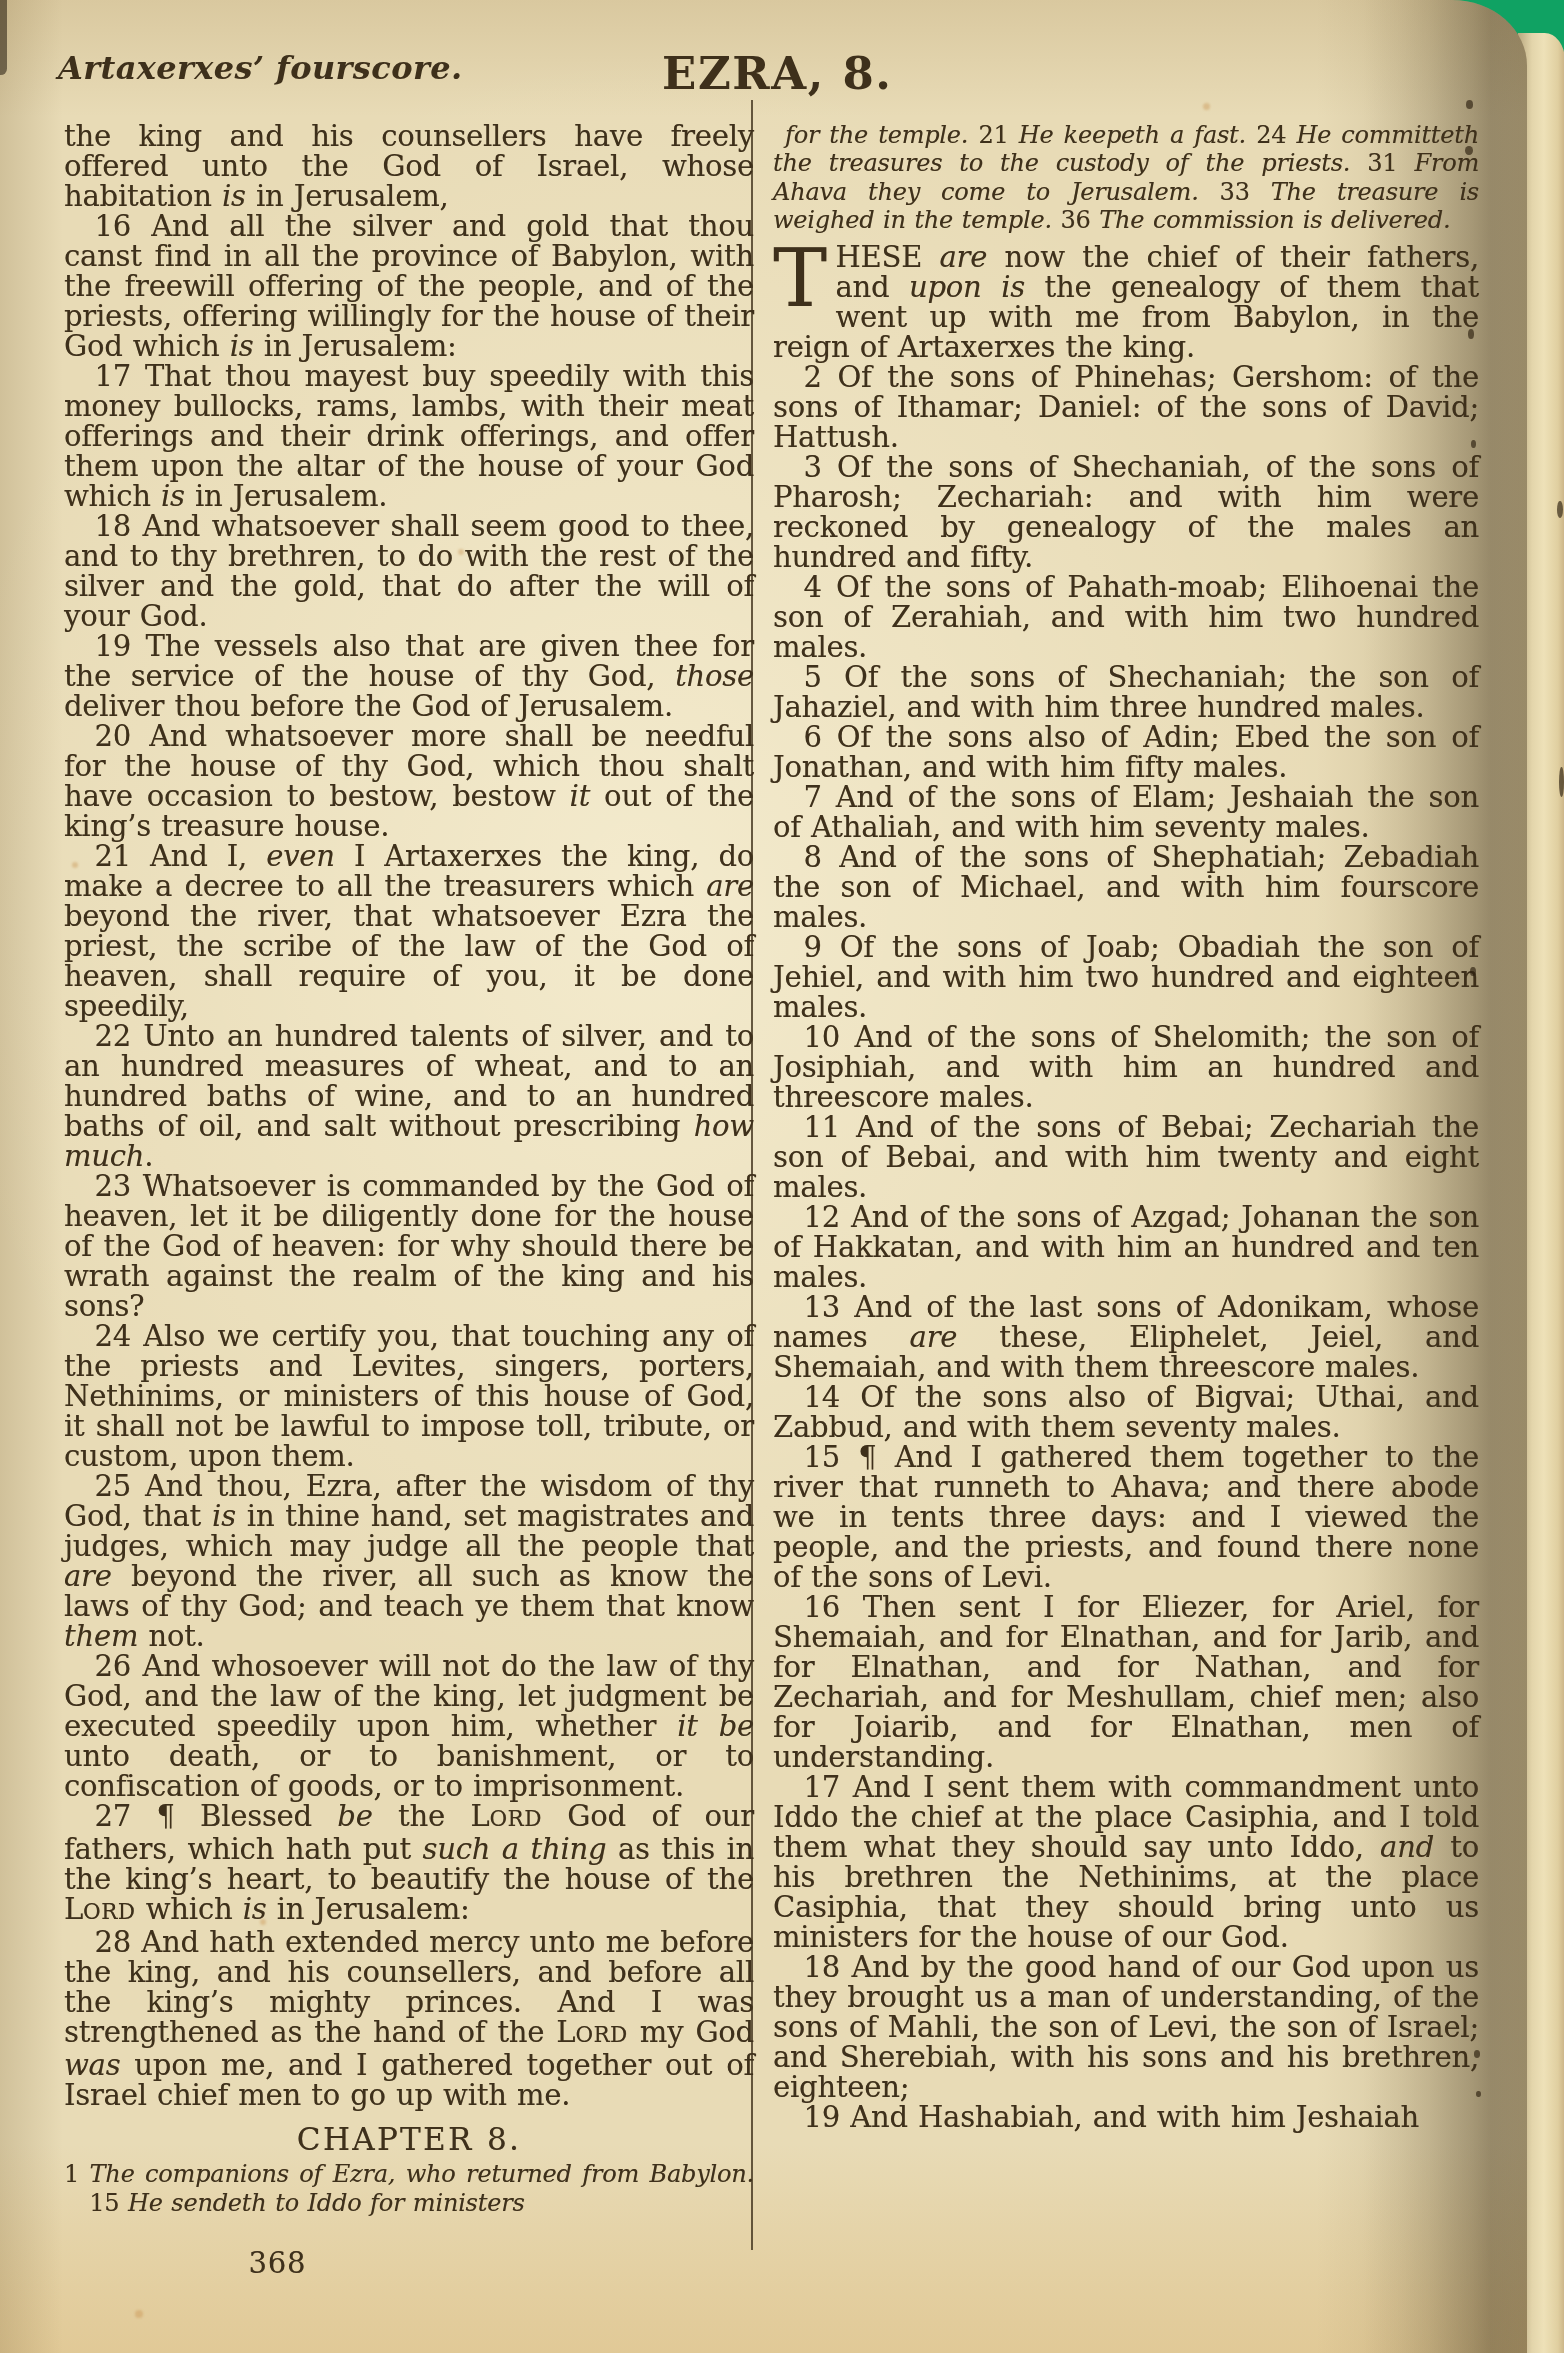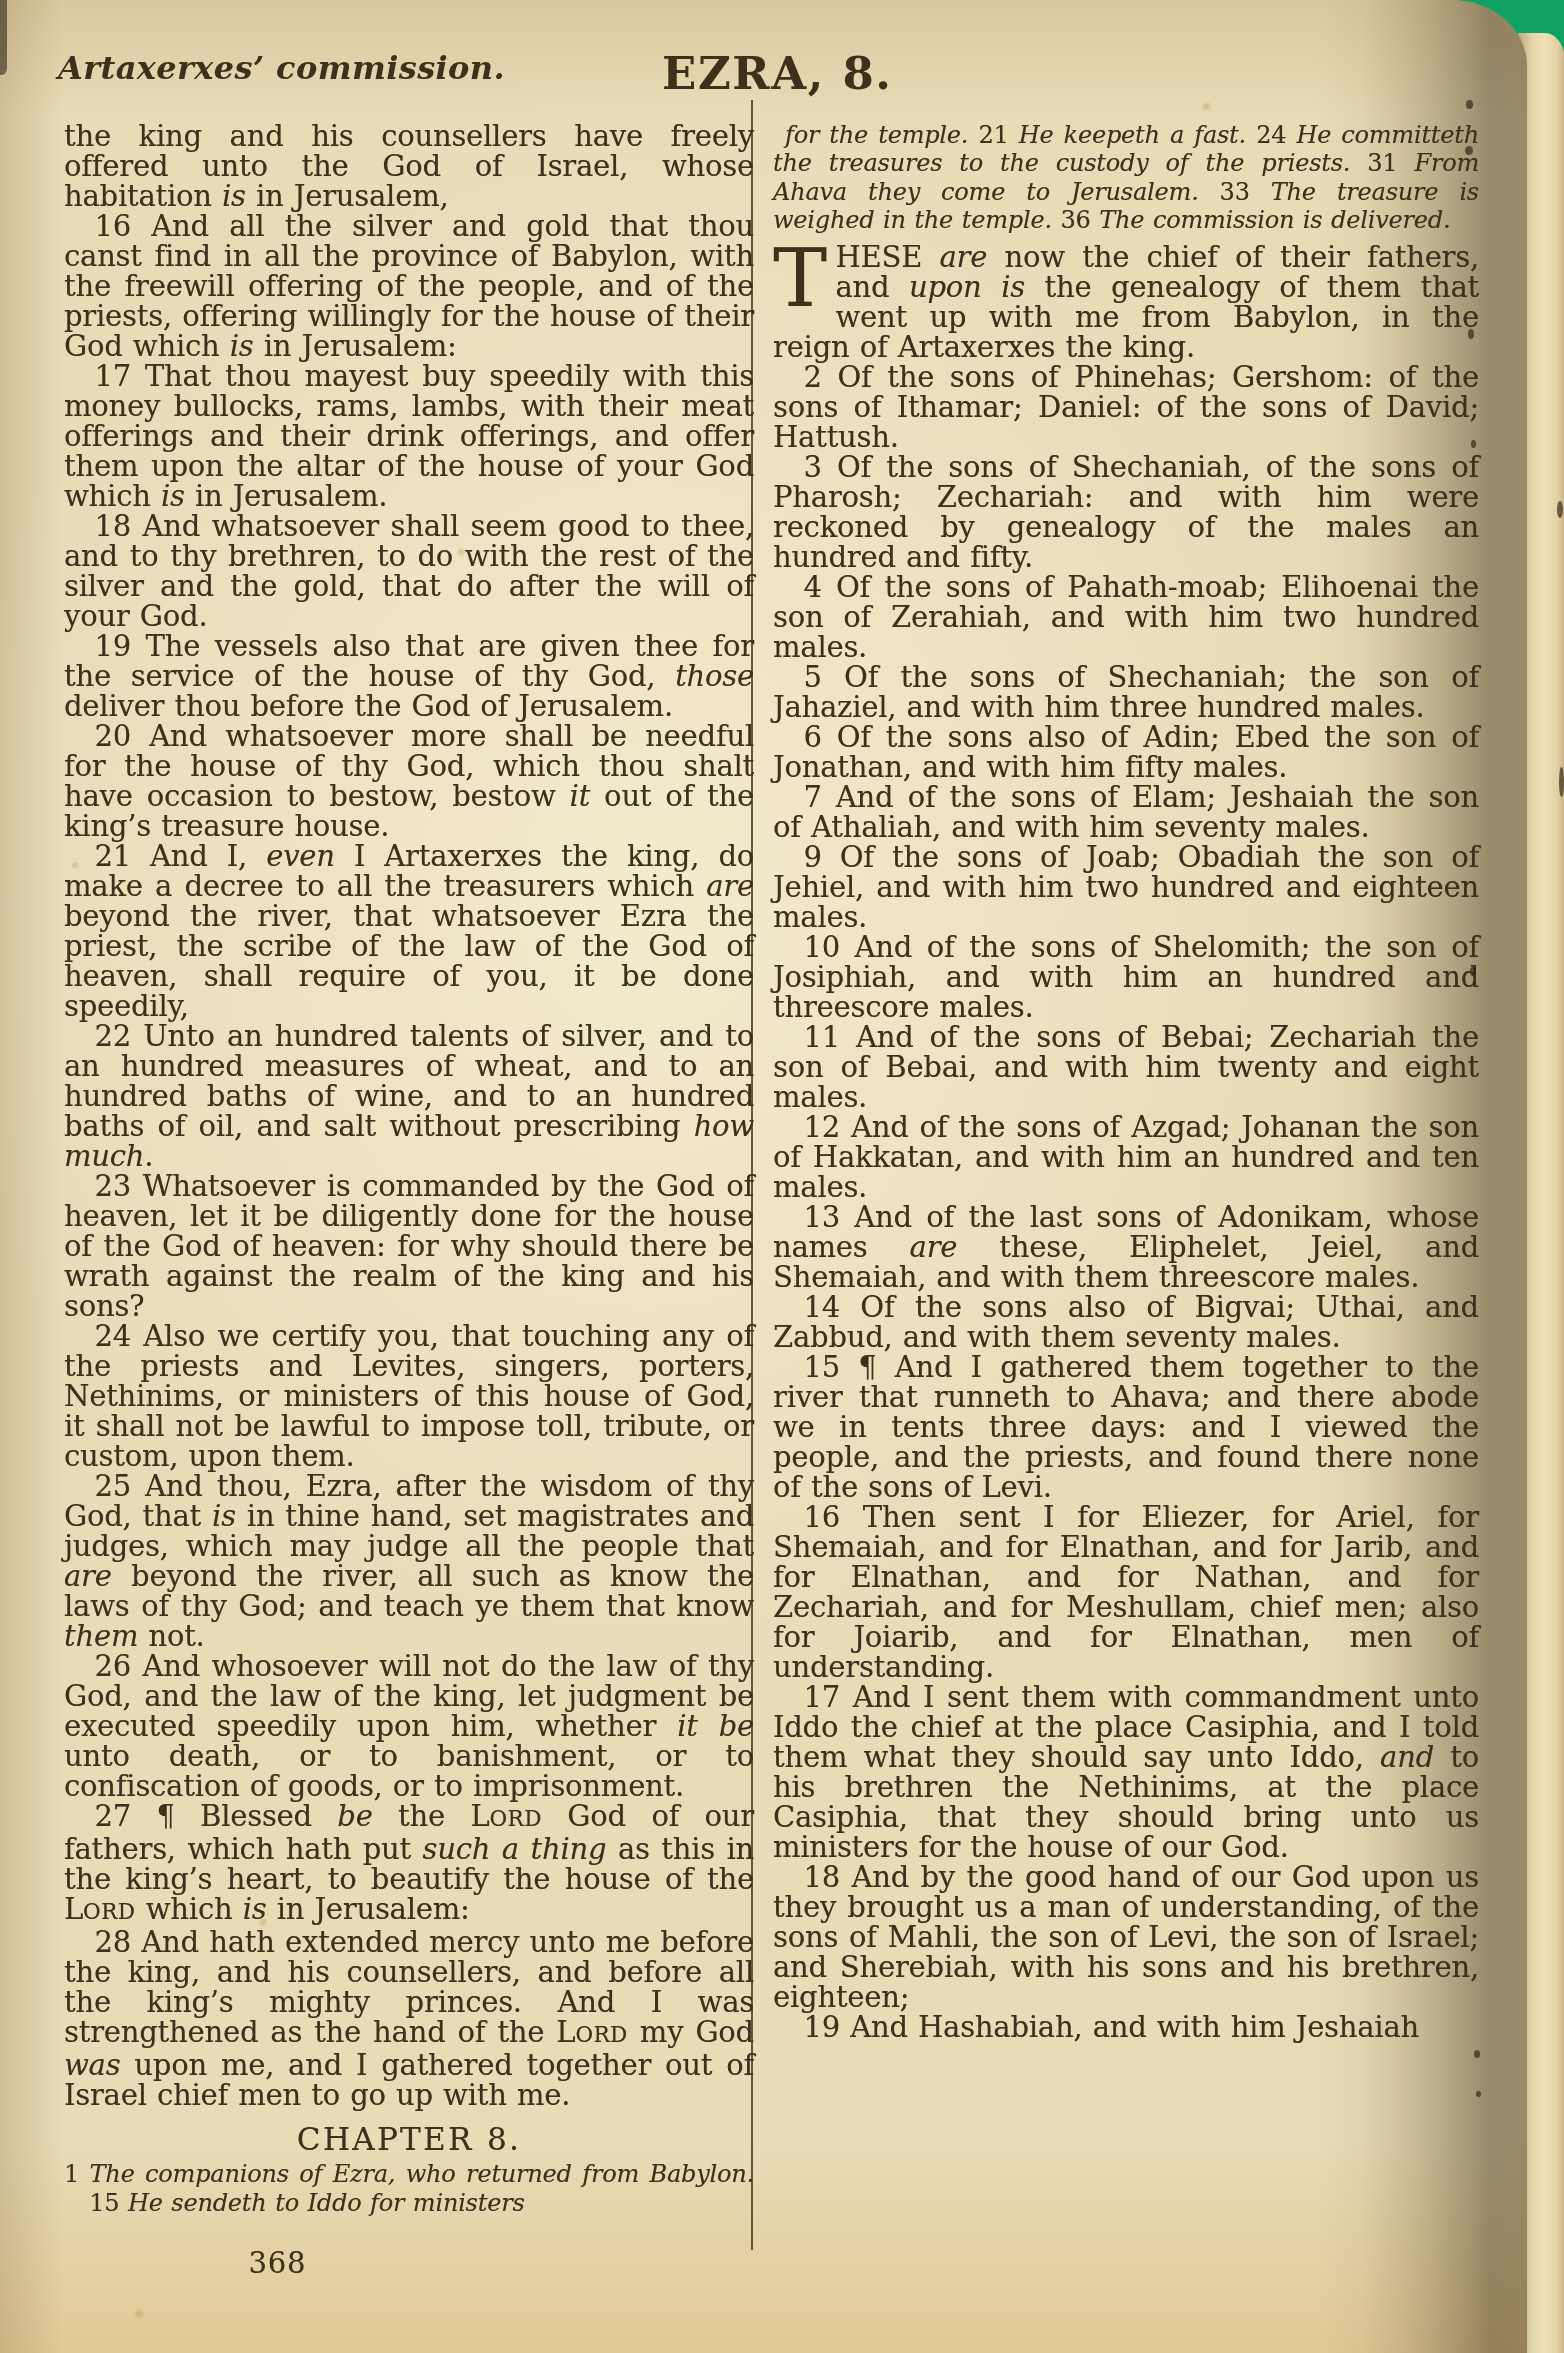--- a/index.html
+++ b/index.html
@@ -65,21 +65,21 @@
 </head>
 <body>
 
 <div class="edge-stack"></div>
 
 <div class="sheet"></div>
 
 <div class="content">
   <div class="gutter-sliver"></div>
 
-  <div class="head-left">Artaxerxes’ commission.</div>
+  <div class="head-left">Artaxerxes’ fourscore.</div>
   <div class="head-center">EZRA, 8.</div>
 
   <div class="divider"></div>
 
   <div class="col col-left">
       <p class="continuation">the king and his counsellers have freely offered unto the God of Israel, whose habitation <i>is</i> in Jerusalem,</p>
       <p class="verse"><span class="vnum">16</span> And all the silver and gold that thou canst find in all the province of Babylon, with the freewill offering of the people, and of the priests, offering willingly for the house of their God which <i>is</i> in Jerusalem:</p>
       <p class="verse"><span class="vnum">17</span> That thou mayest buy speedily with this money bullocks, rams, lambs, with their meat offerings and their drink offerings, and offer them upon the altar of the house of your God which <i>is</i> in Jerusalem.</p>
       <p class="verse"><span class="vnum">18</span> And whatsoever shall seem good to thee, and to thy brethren, to do with the rest of the silver and the gold, that do after the will of your God.</p>
       <p class="verse"><span class="vnum">19</span> The vessels also that are given thee for the service of the house of thy God, <i>those</i> deliver thou before the God of Jerusalem.</p>
@@ -97,20 +97,21 @@
     </div>
   <div class="col col-right">
       <p class="summary"><i>for the temple.</i> 21 <i>He keepeth a fast.</i> 24 <i>He committeth the treasures to the custody of the priests.</i> 31 <i>From Ahava they come to Jerusalem.</i> 33 <i>The treasure is weighed in the temple.</i> 36 <i>The commission is delivered.</i></p>
       <p class="verse-dropcap"><span class="dropcap">T</span>HESE <i>are</i> now the chief of their fathers, and <i>upon is</i> the genealogy of them that went up with me from Babylon, in the reign of Artaxerxes the king.</p>
       <p class="verse"><span class="vnum">2</span> Of the sons of Phinehas; Gershom: of the sons of Ithamar; Daniel: of the sons of David; Hattush.</p>
       <p class="verse"><span class="vnum">3</span> Of the sons of Shechaniah, of the sons of Pharosh; Zechariah: and with him were reckoned by genealogy of the males an hundred and fifty.</p>
       <p class="verse"><span class="vnum">4</span> Of the sons of Pahath-moab; Elihoenai the son of Zerahiah, and with him two hundred males.</p>
       <p class="verse"><span class="vnum">5</span> Of the sons of Shechaniah; the son of Jahaziel, and with him three hundred males.</p>
       <p class="verse"><span class="vnum">6</span> Of the sons also of Adin; Ebed the son of Jonathan, and with him fifty males.</p>
       <p class="verse"><span class="vnum">7</span> And of the sons of Elam; Jeshaiah the son of Athaliah, and with him seventy males.</p>
+      <p class="verse"><span class="vnum">8</span> And of the sons of Shephatiah; Zebadiah the son of Michael, and with him fourscore males.</p>
       <p class="verse"><span class="vnum">9</span> Of the sons of Joab; Obadiah the son of Jehiel, and with him two hundred and eighteen males.</p>
       <p class="verse"><span class="vnum">10</span> And of the sons of Shelomith; the son of Josiphiah, and with him an hundred and threescore males.</p>
       <p class="verse"><span class="vnum">11</span> And of the sons of Bebai; Zechariah the son of Bebai, and with him twenty and eight males.</p>
       <p class="verse"><span class="vnum">12</span> And of the sons of Azgad; Johanan the son of Hakkatan, and with him an hundred and ten males.</p>
       <p class="verse"><span class="vnum">13</span> And of the last sons of Adonikam, whose names <i>are</i> these, Eliphelet, Jeiel, and Shemaiah, and with them threescore males.</p>
       <p class="verse"><span class="vnum">14</span> Of the sons also of Bigvai; Uthai, and Zabbud, and with them seventy males.</p>
       <p class="verse"><span class="vnum">15</span> ¶ And I gathered them together to the river that runneth to Ahava; and there abode we in tents three days: and I viewed the people, and the priests, and found there none of the sons of Levi.</p>
       <p class="verse"><span class="vnum">16</span> Then sent I for Eliezer, for Ariel, for Shemaiah, and for Elnathan, and for Jarib, and for Elnathan, and for Nathan, and for Zechariah, and for Meshullam, chief men; also for Joiarib, and for Elnathan, men of understanding.</p>
       <p class="verse"><span class="vnum">17</span> And I sent them with commandment unto Iddo the chief at the place Casiphia, and I told them what they should say unto Iddo, <i>and</i> to his brethren the Nethinims, at the place Casiphia, that they should bring unto us ministers for the house of our God.</p>
       <p class="verse"><span class="vnum">18</span> And by the good hand of our God upon us they brought us a man of understanding, of the sons of Mahli, the son of Levi, the son of Israel; and Sherebiah, with his sons and his brethren, eighteen;</p>

